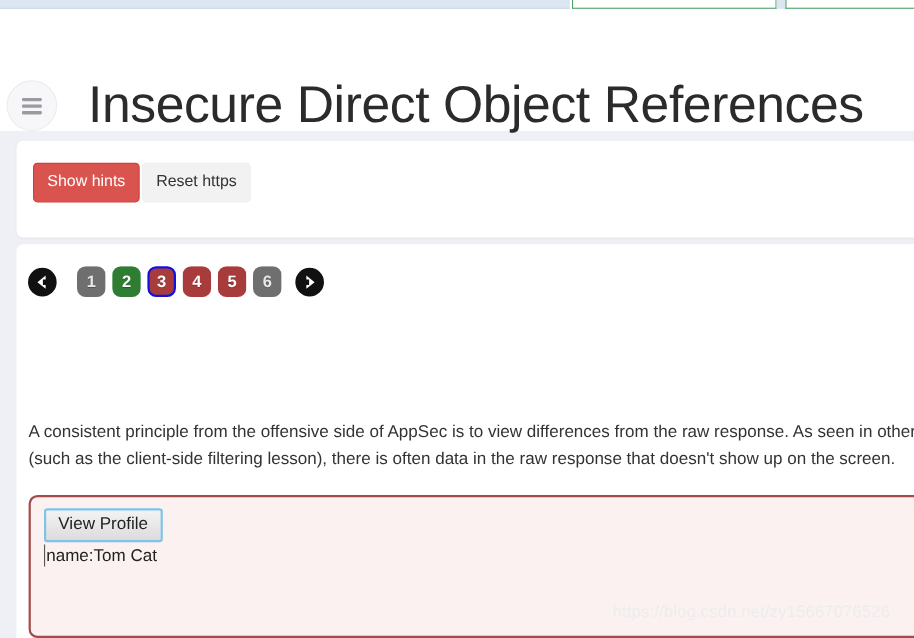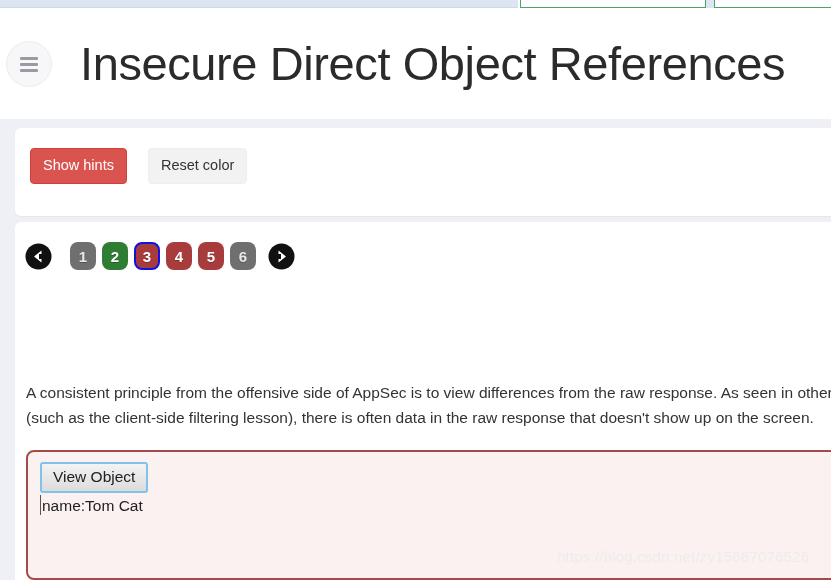--- a/index.html
+++ b/index.html
@@ -56,21 +56,21 @@
     border-top: none;
   }
 
   
   .header {
     position: absolute;
     left: 0; top: 9px;
     width: 831px; height: 110px;
     background: #ffffff;
     display: flex;
-    align-items: center;
+    align-items: flex-end;
   }
   .menu-btn {
     margin-left: 6px;
     width: 46px; height: 46px;
     border-radius: 50%;
     background: #f7f7f9;
     border: 1px solid #ececef;
     display: flex;
     flex-direction: column;
     align-items: center;
@@ -101,21 +101,21 @@
     left: 15px; top: 128px;
     width: 900px; height: 88px;
     background: #ffffff;
     border-radius: 6px;
     box-shadow: 0 1px 2px rgba(0,0,0,0.045);
   }
   .btn-row {
     position: absolute;
     left: 15px; top: 20px;
     display: flex;
-    gap: 21px;
+    gap: 2px;
   }
   .btn {
     font-family: "Liberation Sans", sans-serif;
     font-size: 14.5px;
     line-height: 1;
     padding: 9px 12px 10px 12px;
     border-radius: 4px;
     border: 1px solid transparent;
     cursor: pointer;
     white-space: nowrap;
@@ -261,21 +261,21 @@
       <span></span>
       <span></span>
       <span></span>
     </div>
     <div class="page-title">Insecure Direct Object References</div>
   </div>
 
   <div class="card-top">
     <div class="btn-row">
       <button class="btn btn-danger">Show hints</button>
-      <button class="btn btn-default">Reset color</button>
+      <button class="btn btn-default">Reset https</button>
     </div>
   </div>
 
   <div class="panel">
 
     <div class="pager">
       <svg class="arrow-icon arrow-left" viewBox="0 0 27 27">
         <circle cx="13.5" cy="13.5" r="13" fill="#111111"></circle>
         <path d="M16.5 7.5 L9 13.5 L16.5 19.5 L16.5 16 L14 16 L14 11 L16.5 11 Z" fill="#ffffff"></path>
       </svg>
@@ -291,21 +291,21 @@
 
       <svg class="arrow-icon arrow-right" viewBox="0 0 27 27">
         <circle cx="13.5" cy="13.5" r="13" fill="#111111"></circle>
         <path d="M10.5 7.5 L18 13.5 L10.5 19.5 L10.5 16 L13 16 L13 11 L10.5 11 Z" fill="#ffffff"></path>
       </svg>
     </div>
 
     <div class="lesson-para">A consistent principle from the offensive side of AppSec is to view differences from the raw response. As seen in other lessons (such as the client-side filtering lesson), there is often data in the raw response that doesn't show up on the screen.</div>
 
     <div class="profile-box">
-      <button class="view-profile-btn">View Object</button>
+      <button class="view-profile-btn">View Profile</button>
       <div class="kv first">name:Tom Cat</div>
     </div>
 
   </div>
 
   <div class="watermark">https://blog.csdn.net/zy15667076526</div>
 
 </div>
 
 </body></html>

